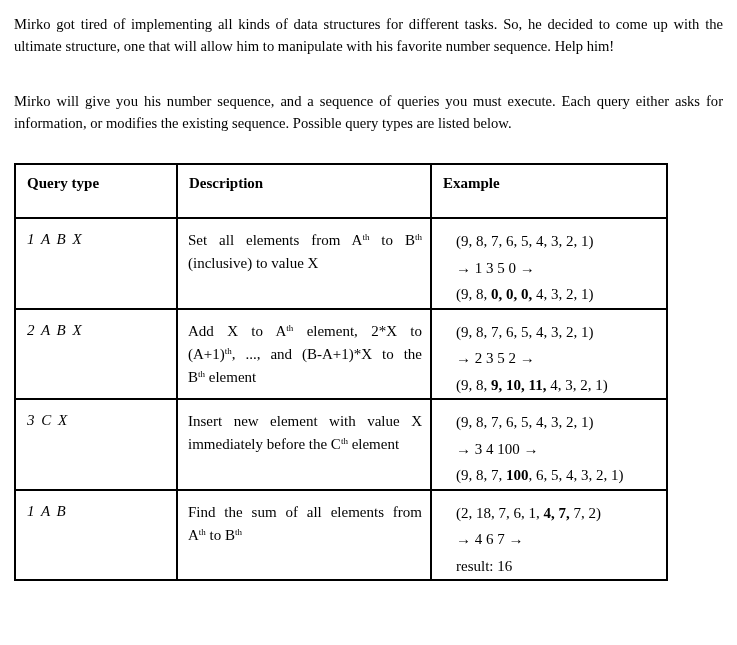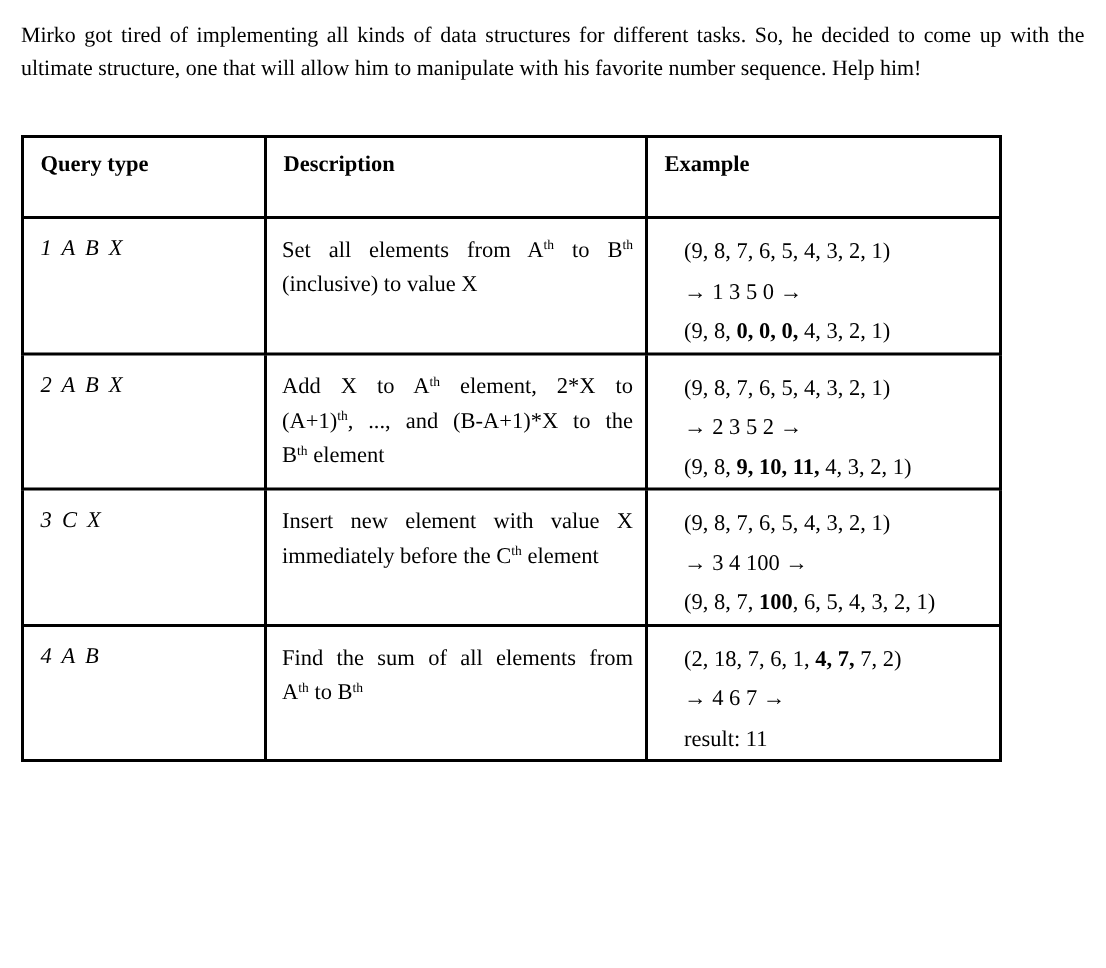--- a/index.html
+++ b/index.html
@@ -77,20 +77,21 @@
     line-height: 0;
   }
 </style>
 </head>
 <body>
 
 <div class="page">
 
   <p class="para first">Mirko got tired of implementing all kinds of data structures for different tasks. So, he decided to come up with the ultimate structure, one that will allow him to manipulate with his favorite number sequence. Help him!</p>
 
+  <p class="para">Mirko will give you his number sequence, and a sequence of queries you must execute. Each query either asks for information, or modifies the existing sequence. Possible query types are listed below.</p>
 
   <table class="query-table">
     <colgroup>
       <col style="width:162px">
       <col style="width:254px">
       <col style="width:236px">
     </colgroup>
     <thead>
       <tr>
         <th>Query type</th>
@@ -133,27 +134,27 @@
             <div class="desc-line"><span>immediately before the C</span><span class="sup">th</span><span> element</span></div>
           </td>
     <td class="col-example">
             <div class="ex-line"><span>(9, 8, 7, 6, 5, 4, 3, 2, 1)</span></div>
             <div class="ex-line"><span>→ 3 4 100 →</span></div>
             <div class="ex-line"><span>(9, 8, 7, </span><span class="b">100</span><span>, 6, 5, 4, 3, 2, 1)</span></div>
           </td>
   </tr>
 
   <tr class="body-row">
-    <td class="col-query">4 A B</td>
+    <td class="col-query">1 A B</td>
     <td class="col-desc">
             <div class="desc-line"><span>Find the sum of all elements from</span></div>
             <div class="desc-line"><span>A</span><span class="sup">th</span><span> to B</span><span class="sup">th</span></div>
           </td>
     <td class="col-example">
             <div class="ex-line"><span>(2, 18, 7, 6, 1, </span><span class="b">4, 7,</span><span> 7, 2)</span></div>
             <div class="ex-line"><span>→ 4 6 7 →</span></div>
-            <div class="ex-line"><span>result: 11</span></div>
+            <div class="ex-line"><span>result: 16</span></div>
           </td>
   </tr>
 </tbody>
   </table>
 
 </div>
 
 </body></html>

